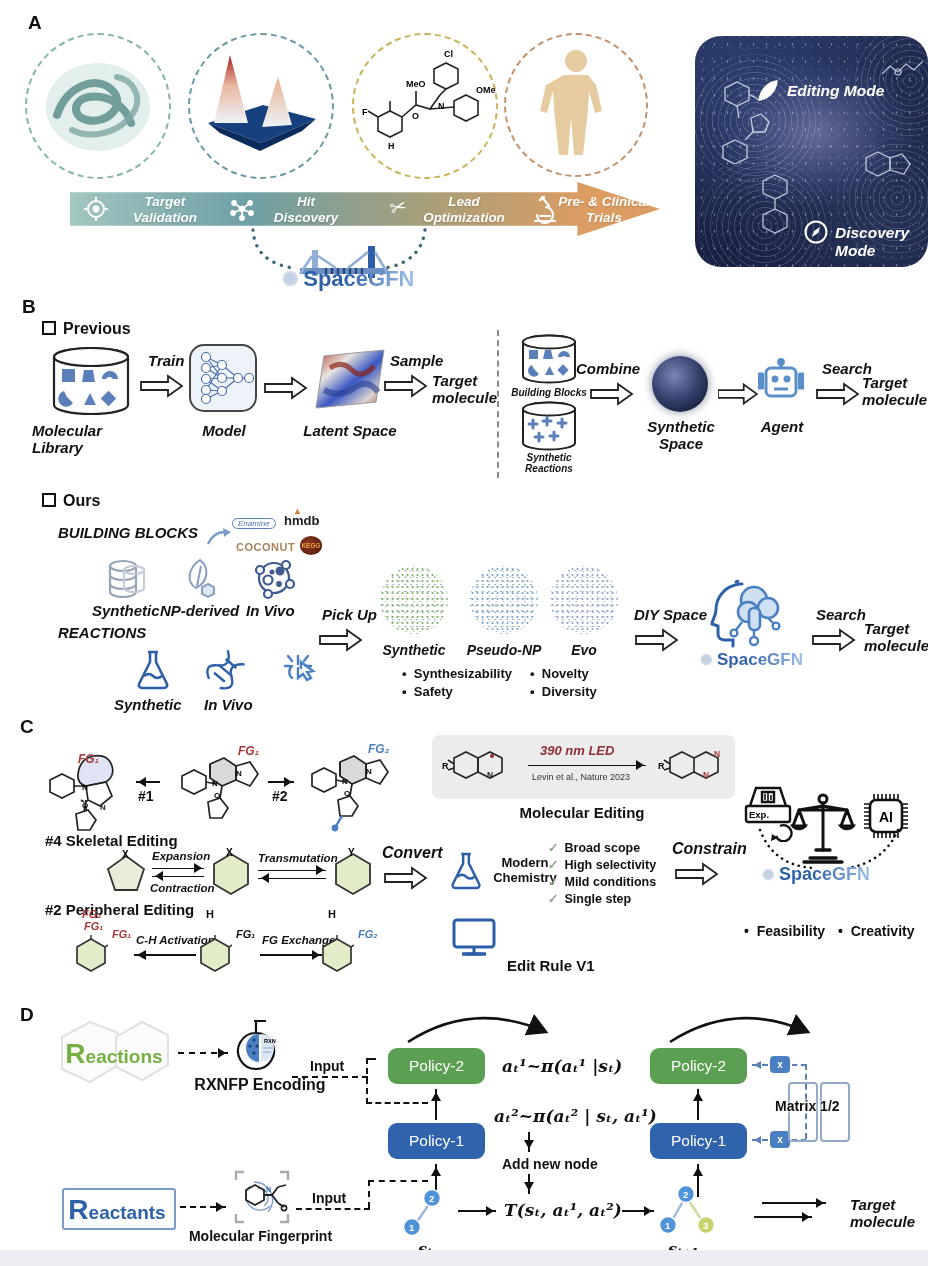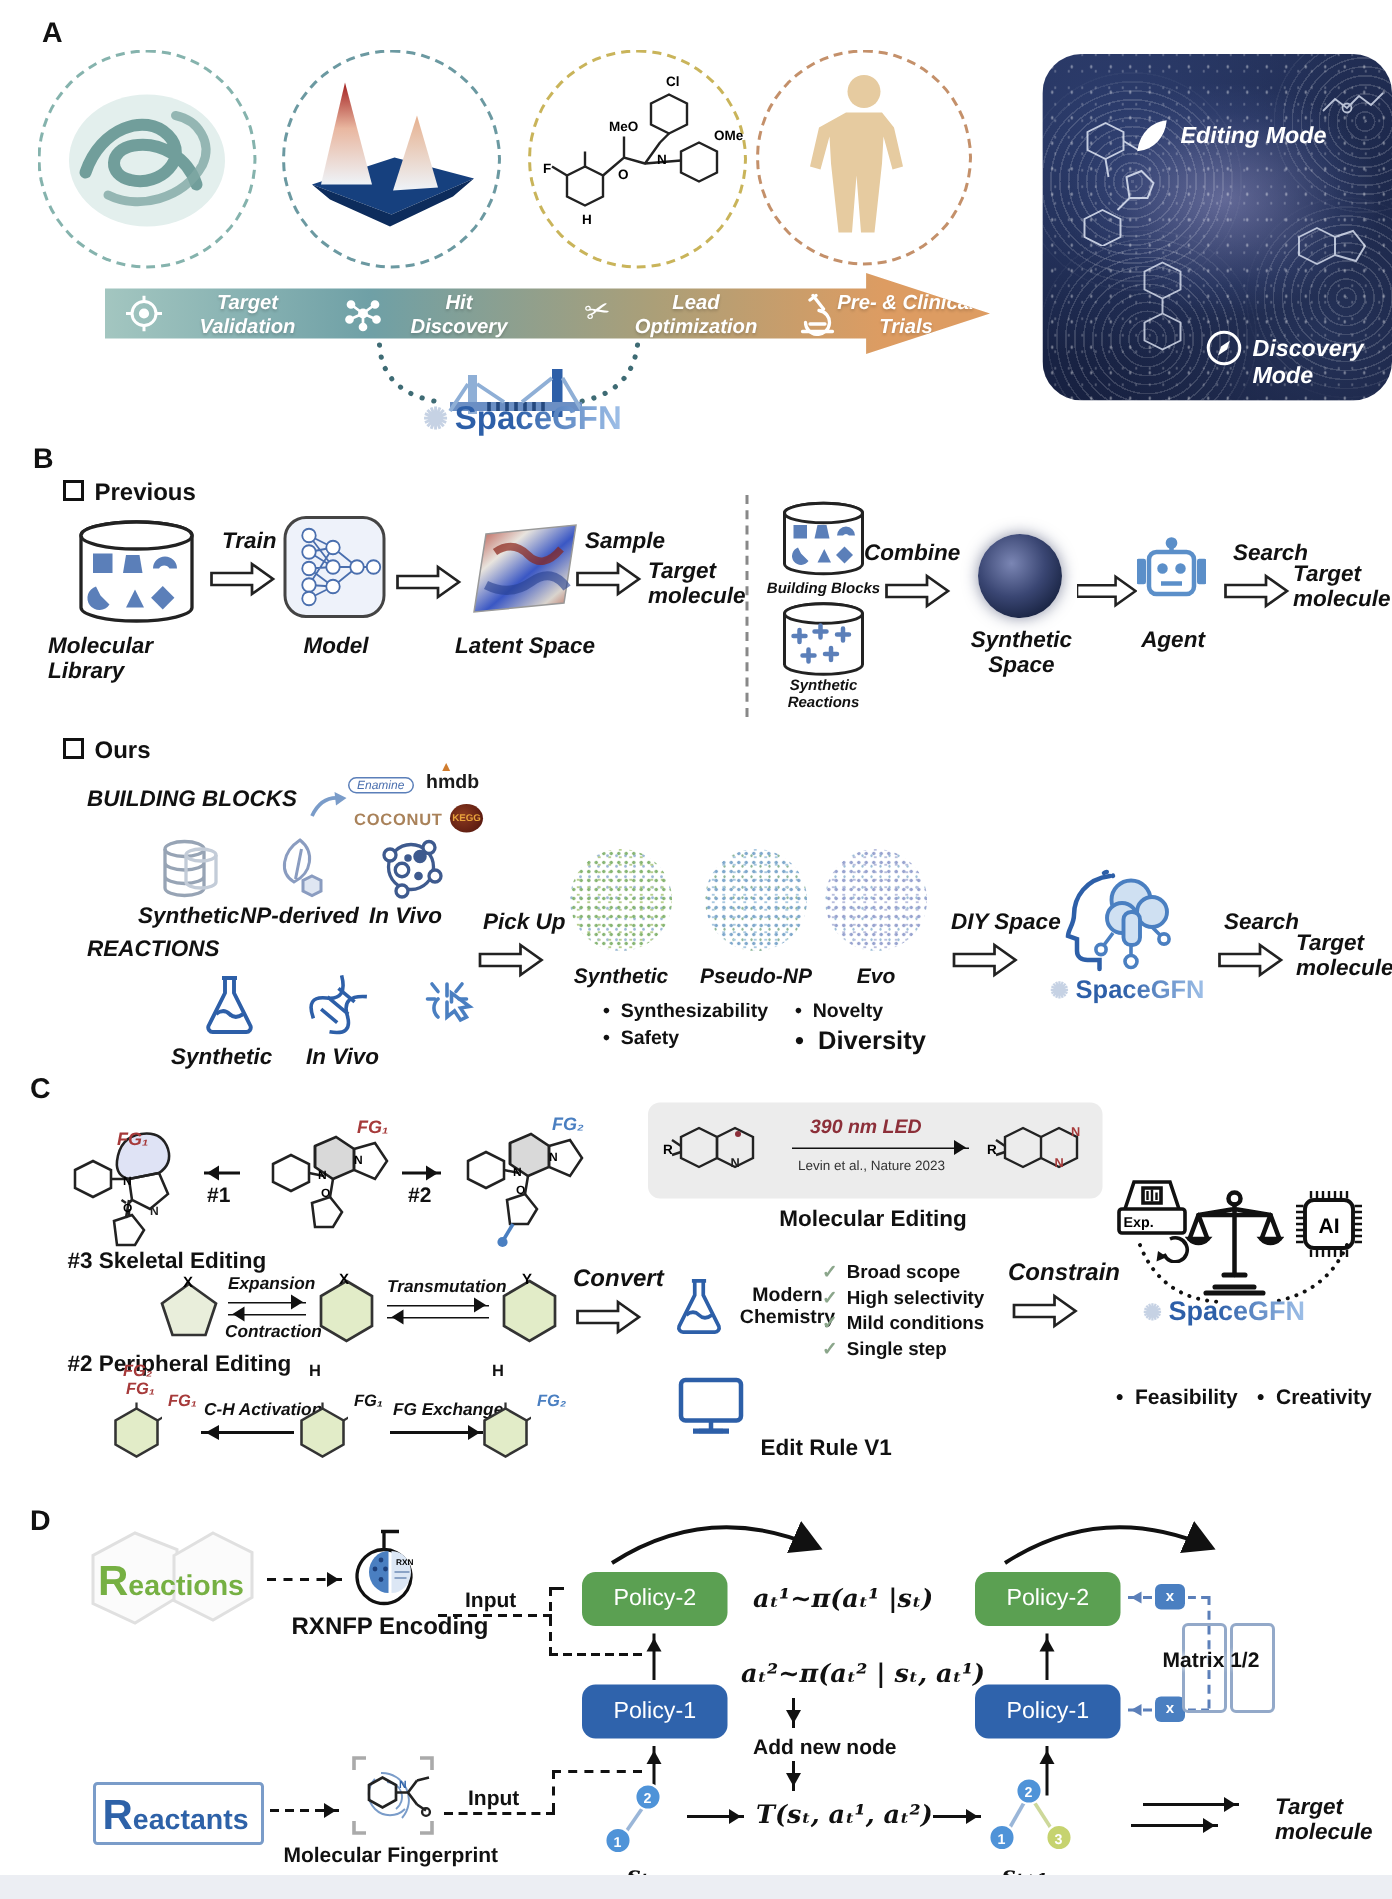--- a/index.html
+++ b/index.html
@@ -391,21 +391,21 @@
     </svg>
   <div class="abs speckle" style="left:380px;top:566px;width:68px;height:68px;background-image:radial-gradient(#86b573 .9px, transparent 1.2px),radial-gradient(#b7cf8e .8px, transparent 1.1px),radial-gradient(#9db9d6 .7px, transparent 1px);background-size:5px 6px,7px 5px,6px 7px;background-position:0 0,2px 3px,4px 1px"></div>
   <div class="abs speckle" style="left:470px;top:566px;width:68px;height:68px;background-image:radial-gradient(#7fa8cc .9px, transparent 1.2px),radial-gradient(#a8c8e0 .8px, transparent 1.1px),radial-gradient(#8fb89a .6px, transparent .95px);background-size:5px 6px,7px 5px,6px 7px;background-position:0 0,2px 3px,4px 1px"></div>
   <div class="abs speckle" style="left:550px;top:566px;width:68px;height:68px;background-image:radial-gradient(#98a3cf .9px, transparent 1.2px),radial-gradient(#b8bedd .8px, transparent 1.1px),radial-gradient(#9fc0d8 .6px, transparent .95px);background-size:5px 6px,7px 5px,6px 7px;background-position:0 0,2px 3px,4px 1px"></div>
   <div class="abs b i c" style="left:380px;top:642px;width:68px;font-size:14px">Synthetic</div>
   <div class="abs b i c" style="left:466px;top:642px;width:76px;font-size:14px">Pseudo-NP</div>
   <div class="abs b i c" style="left:550px;top:642px;width:68px;font-size:14px">Evo</div>
   <div class="abs b" style="left:402px;top:666px;font-size:13px">•&nbsp;&nbsp;<span>Synthesizability</span></div>
   <div class="abs b" style="left:402px;top:684px;font-size:13px">•&nbsp;&nbsp;<span>Safety</span></div>
   <div class="abs b" style="left:530px;top:666px;font-size:13px">•&nbsp;&nbsp;<span>Novelty</span></div>
-  <div class="abs b" style="left:530px;top:684px;font-size:17px">•&nbsp;&nbsp;<span>Diversity</span></div>
+  <div class="abs b" style="left:530px;top:684px;font-size:13px">•&nbsp;&nbsp;<span>Diversity</span></div>
   <div class="abs lbl15" style="left:634px;top:606px">DIY Space</div>
   <svg class="abs" style="left:632px;top:628px" width="50" height="24" viewBox="0 0 42 24">
       <use href="#oarrow"></use>
     </svg>
   <svg class="abs" style="left:706px;top:578px" width="80" height="74" viewBox="0 0 80 74">
     <g stroke="#2d5fa8" stroke-width="3" fill="none" stroke-linecap="round">
       <path d="M34,6 C18,8 10,20 10,32 c0,6 -4,10 -4,14 l6,2 v8 c0,4 3,6 7,6 h8 v6"></path>
       <path d="M30,4 a4,4 0 0 1 6,2" stroke-dasharray="2 5"></path>
     </g>
     <g fill="#cfe0f2" stroke="#4a7fc1" stroke-width="2.6">
@@ -478,21 +478,21 @@
       <polygon points="38,66 50,62 58,72 52,82 40,82"></polygon>
       <path d="M42,82 l-6,10" stroke="#4a7fc1" stroke-width="2.4"></path>
     </g>
     <circle cx="35" cy="94" r="3.4" fill="#4a7fc1"></circle>
     <text x="42" y="50" font-size="8" font-weight="bold">N</text>
     <text x="44" y="62" font-size="8" font-weight="bold">O</text>
     <text x="66" y="40" font-size="8" font-weight="bold">N</text>
   </svg>
   <div class="abs b i" style="left:368px;top:742px;font-size:12px;color:#4a7fc1">FG₂</div>
 
-  <div class="abs cap" style="left:45px;top:832px">#3 Skeletal Editing</div>
+  <div class="abs cap" style="left:45px;top:832px">#4 Skeletal Editing</div>
 
   <svg class="abs" style="left:104px;top:850px" width="44" height="44" viewBox="0 0 44 44">
       <polygon points="22,6 40,19 33,40 11,40 4,19" fill="#e9eedb" stroke="#333" stroke-width="1.8"></polygon>
       <text x="18" y="8" font-size="10" font-weight="bold">X</text>
     </svg>
   <div class="abs b i" style="left:152px;top:850px;font-size:11.5px">Expansion</div>
   <div class="abs sol-arrow" style="left:152px;top:868px;width:52px;border-width:1.6px"></div>
   <div class="abs" style="left:152px;top:876px;width:52px;border-top:1.6px solid #111">
       <div style="position:absolute;left:-2px;top:-6px;border:5px solid transparent;border-right:8px solid #111"></div>
     </div>

